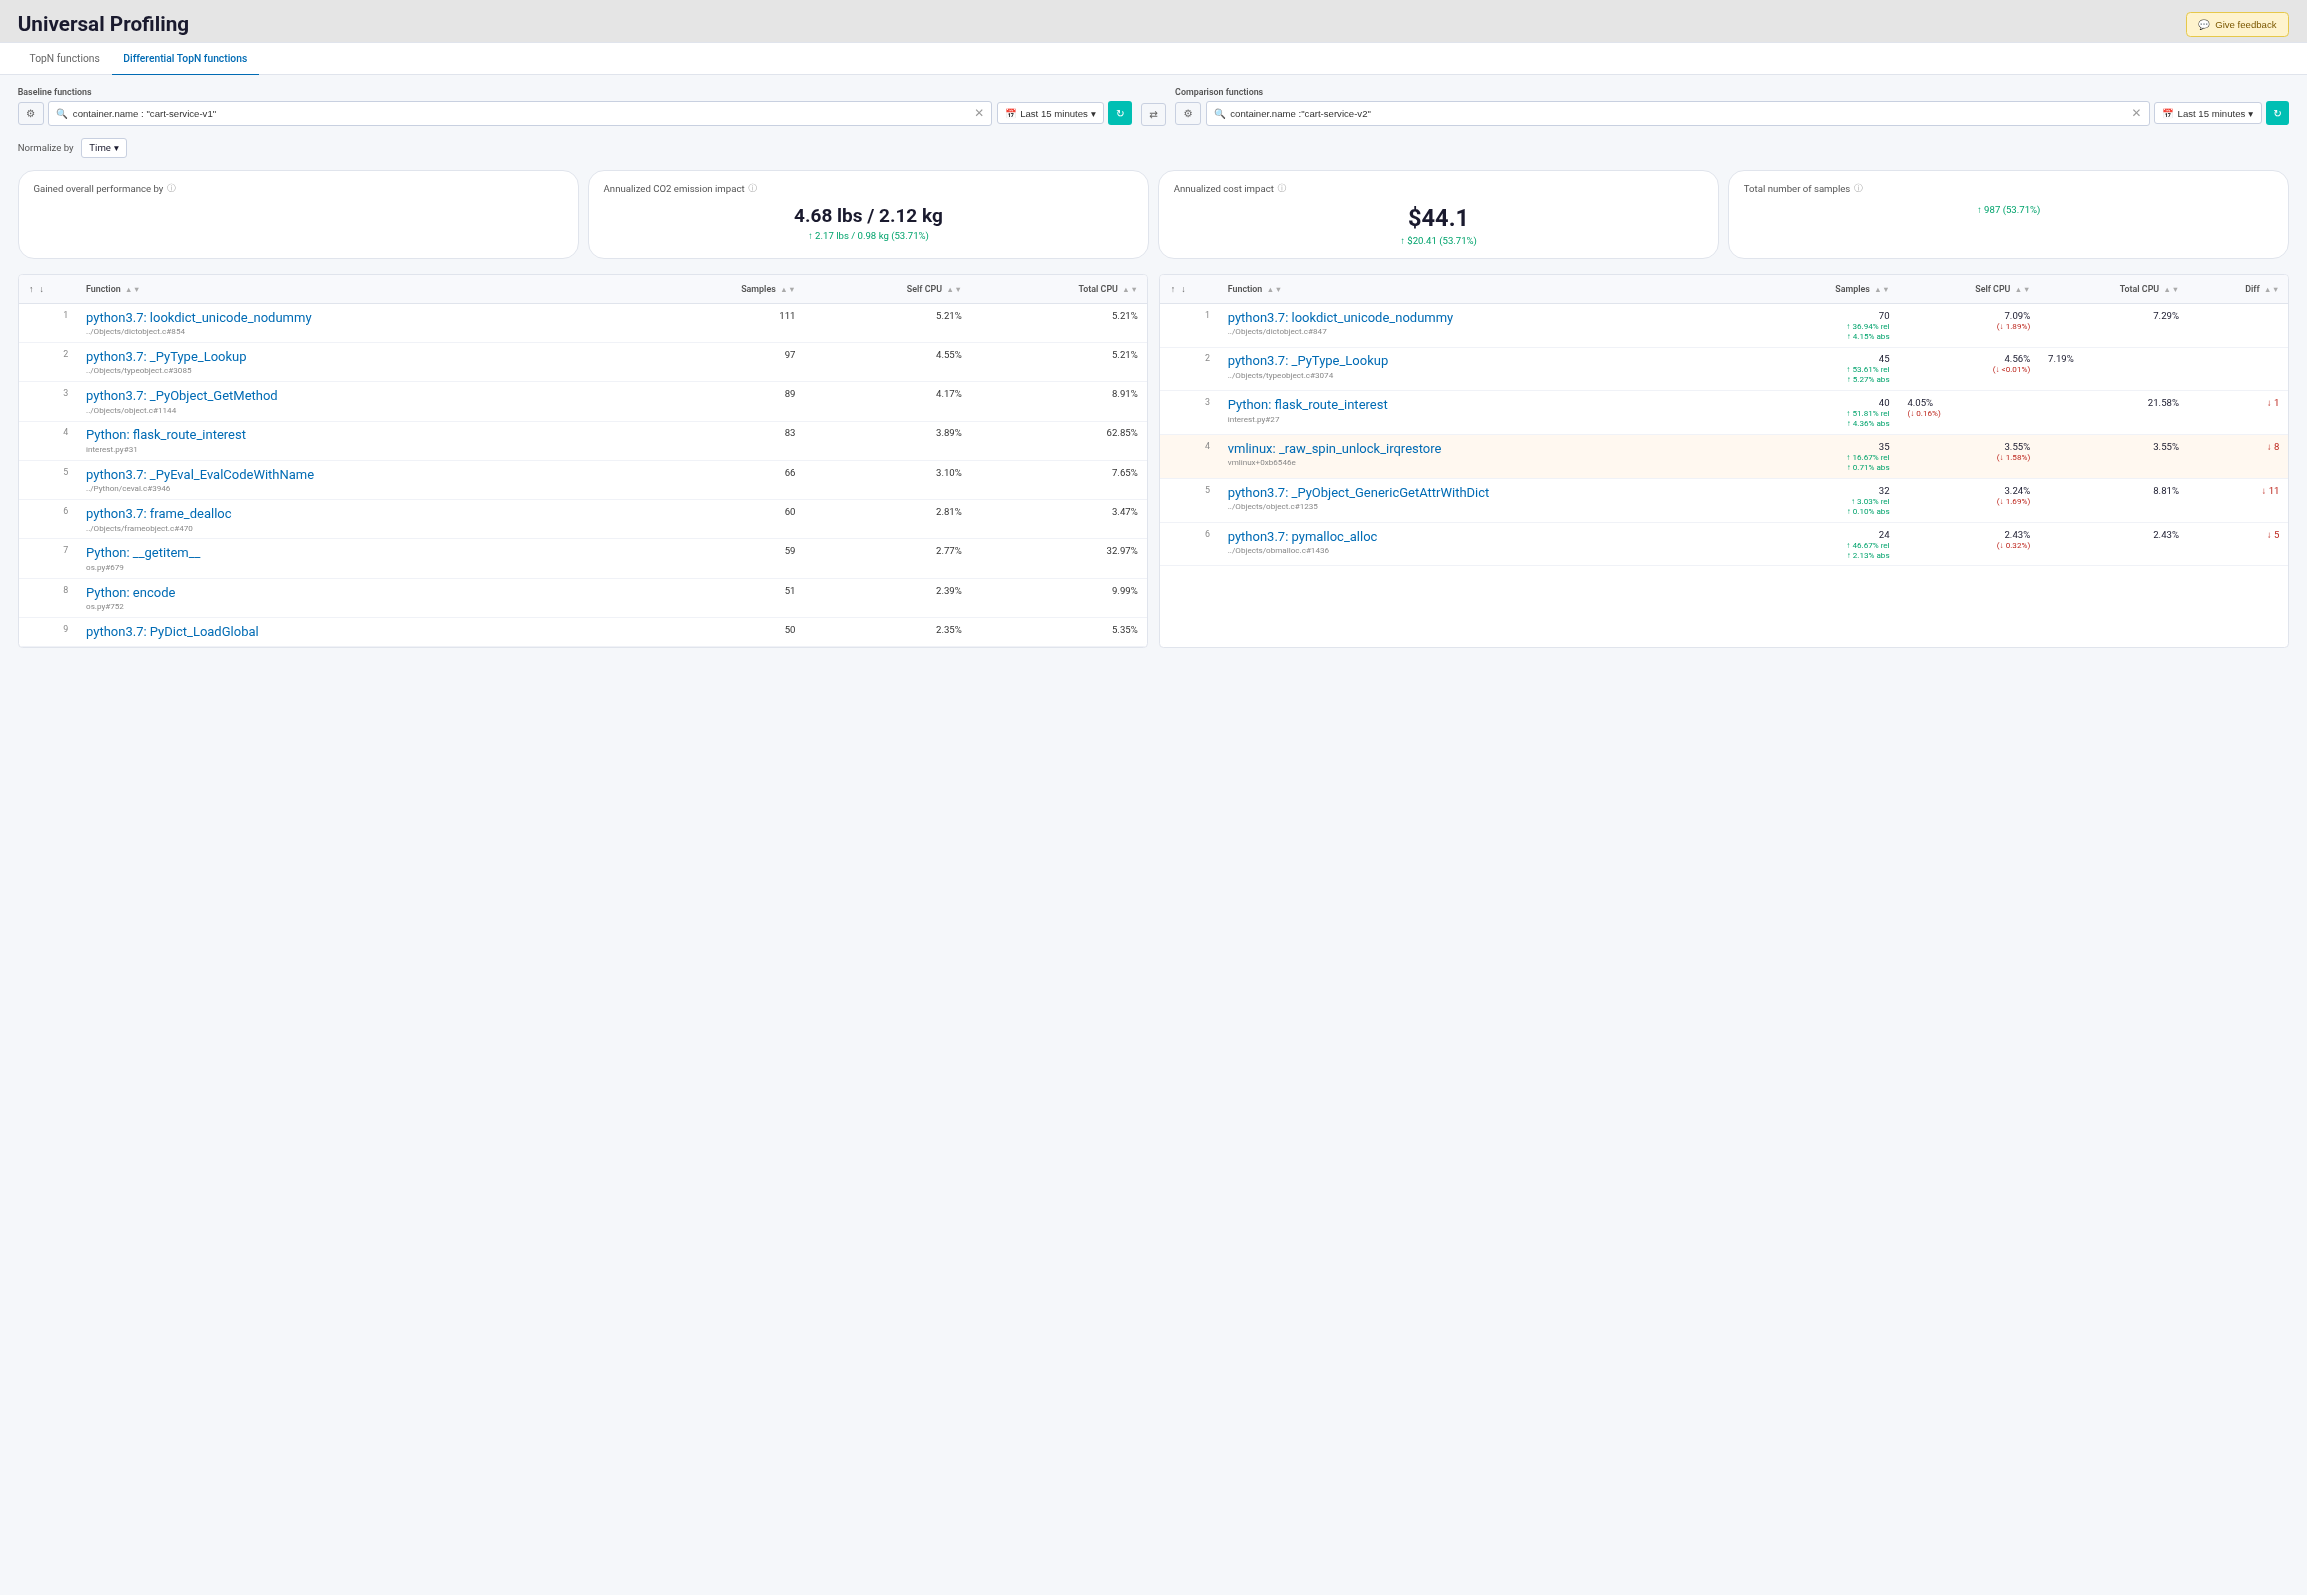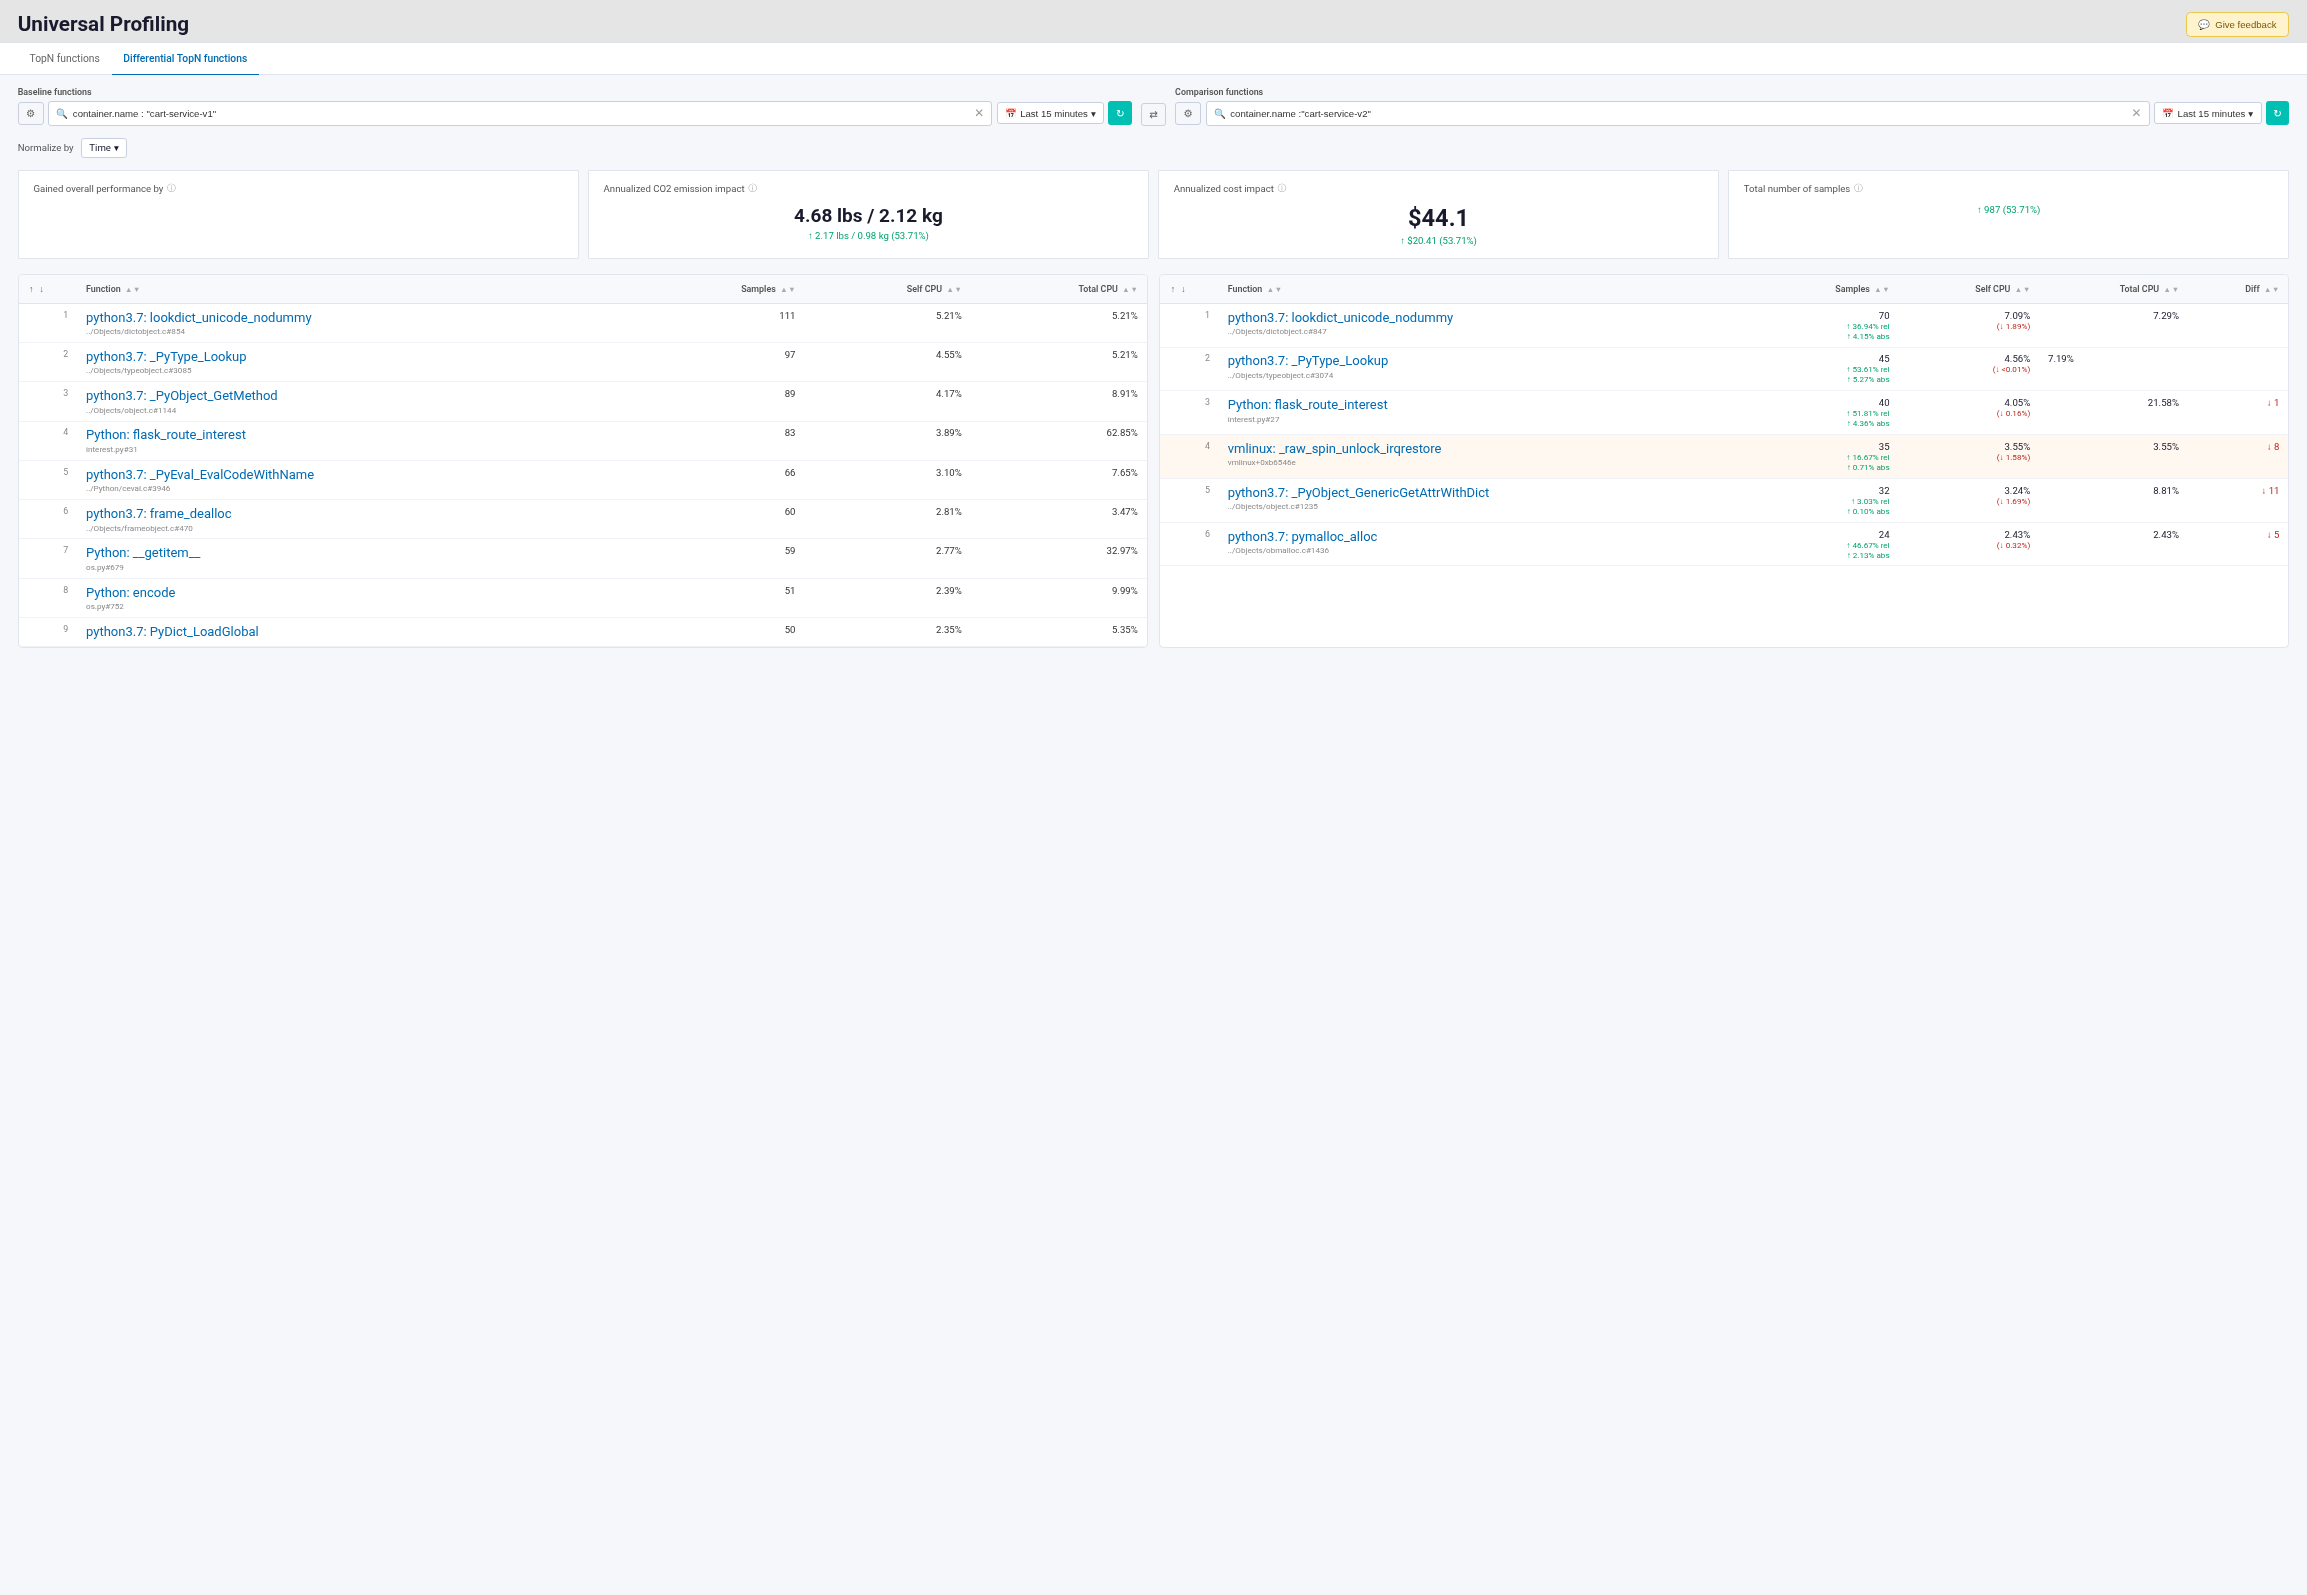--- a/index.html
+++ b/index.html
@@ -24,21 +24,21 @@
     .clear-btn { color: #999; cursor: pointer; font-size: 11.8px; }
     .date-btn { display: flex; align-items: center; gap: 3px; background: #fff; border: 0.7px solid #c8d0e0; border-radius: 3px; padding: 4.4px 7.4px; cursor: pointer; font-size: 9.6px; color: #333; white-space: nowrap; }
     .refresh-btn { background: #00bfb3; border: none; border-radius: 3px; padding: 5.9px 7.4px; cursor: pointer; color: #fff; font-size: 10.3px; }
     .swap-btn { background: none; border: 0.7px solid #c8d0e0; border-radius: 3px; padding: 4.4px 7.4px; cursor: pointer; color: #666; font-size: 10.3px; }
     
     .normalize-row { display: flex; align-items: center; gap: 7.4px; margin-bottom: 11.8px; }
     .normalize-label { font-size: 9.6px; color: #555; }
     .normalize-select { display: flex; align-items: center; gap: 3px; background: #fff; border: 0.7px solid #c8d0e0; border-radius: 3px; padding: 3.7px 7.4px; cursor: pointer; font-size: 9.6px; }
     
     .metrics-row { display: grid; grid-template-columns: 1fr 1fr 1fr 1fr; gap: 8.9px; margin-bottom: 14.8px; }
-    .metric-card { background: #fff; border: 0.7px solid #e0e4ec; border-radius: 1px; padding: 11.8px 14.8px; }
+    .metric-card { background: #fff; border: 0.7px solid #e0e4ec; border-radius: 16px; padding: 11.8px 14.8px; }
     .metric-title { font-size: 9.6px; color: #555; margin-bottom: 8.9px; display: flex; align-items: center; gap: 3.7px; }
     .metric-value-main { font-size: 20.7px; font-weight: 700; text-align: center; }
     .metric-value-sub { font-size: 9.6px; text-align: center; color: #00a36c; margin-top: 3px; }
     .metric-up { color: #00a36c; }
     
     .tables-row { display: grid; grid-template-columns: 1fr 1fr; gap: 11.8px; }
     .table-panel { background: #fff; border: 0.7px solid #e0e4ec; border-radius: 4.4px; overflow: hidden; }
     
     table { width: 100%; border-collapse: collapse; font-size: 9.6px; }
     thead tr { background: #f8f9fc; border-bottom: 1.5px solid #e0e4ec; }
@@ -416,21 +416,21 @@
     <td class="row-num">3</td>
     <td>
       <div class="func-name">Python: flask_route_interest</div>
       <div class="func-file">interest.py#27</div>
     </td>
     <td style="vertical-align:top; text-align:right;">
       <div>40</div>
       <div class="change-up">↑ 51.81% rel</div>
       <div class="change-up">↑ 4.36% abs</div>
     </td>
-    <td style="vertical-align:top; text-align:right;">
+    <td style="vertical-align:top; ">
       <div>4.05%</div>
       <div class="change-down">(↓ 0.16%)</div>
     </td>
     <td style="vertical-align:top; text-align:right;">
       <div>21.58%</div>
     </td>
     <td class="diff-cell"><span class="diff-down">↓ 1</span></td>
   </tr>
             <tr class="row-highlighted">
     <td></td>

